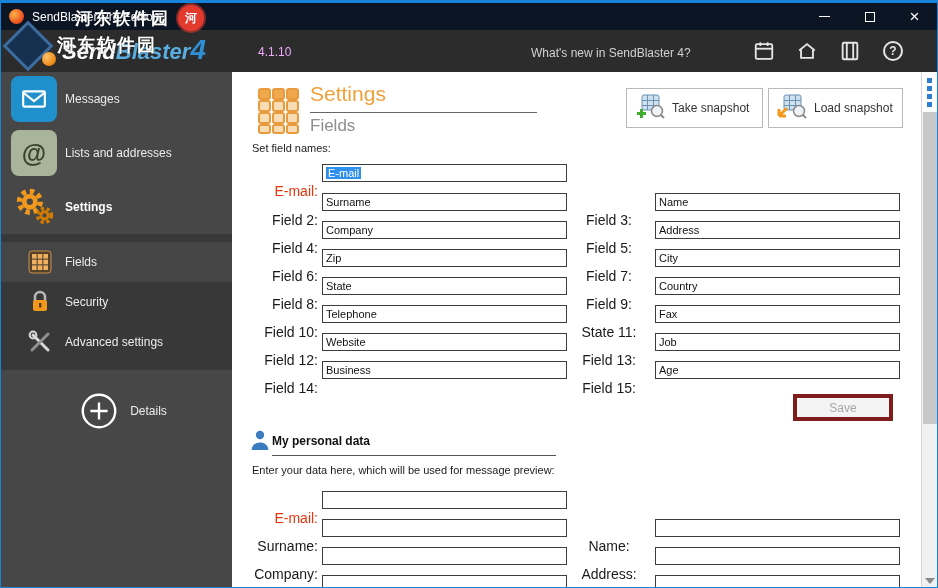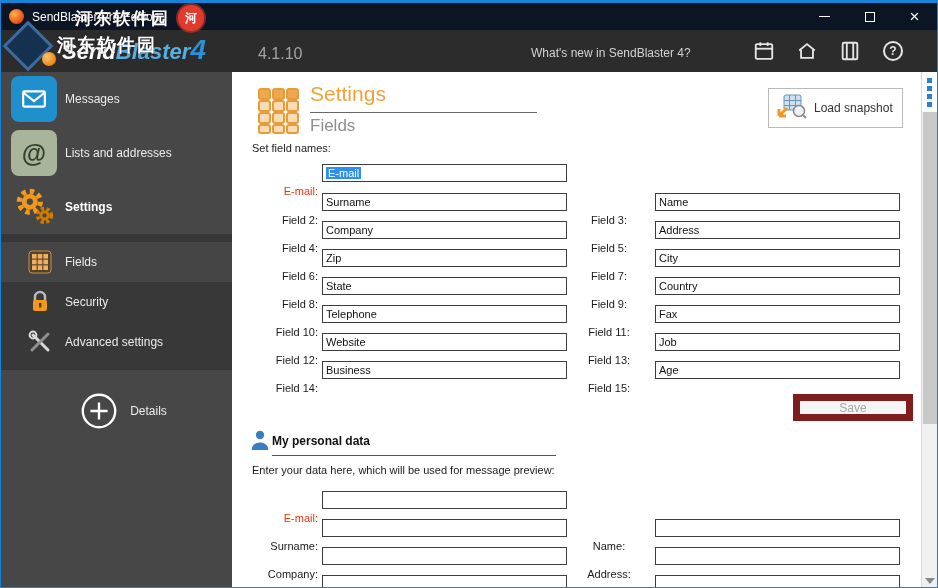--- a/index.html
+++ b/index.html
@@ -18,21 +18,21 @@
     background: radial-gradient(circle at 35% 35%, #ffb347, #e84a1c 70%); }
   .tb-title { color:#fff; font-size:12px; margin-left:8px; }
   .tb-controls { position:absolute; right:0; top:0; height:27px; display:flex; }
   .tb-btn { width:45px; height:27px; display:flex; align-items:center; justify-content:center; cursor:pointer; }
   .min-glyph { width:11px; height:1px; background:#fff; display:block; }
   .max-glyph { width:10px; height:10px; border:1px solid #fff; display:block; }
   .close-glyph::before { content:"×"; color:#fff; font-size:17px; line-height:1; }
 
   
   .header { position:absolute; left:1px; top:30px; width:936px; height:42px; background:#2c2c2c; }
-  .version { position:absolute; left:257px; top:15px; font-size:16px; color:#a3a3a3; }
+  .version { position:absolute; left:257px; top:15px; font-size:12px; color:#f0abfc; }
   .whats-new { position:absolute; left:530px; top:16px; font-size:12px; color:#d2d2d2; cursor:pointer; }
   .header-icons { position:absolute; left:752px; top:10px; display:flex; gap:21px; }
   .hicon { width:22px; height:22px; cursor:pointer; display:flex; align-items:center; justify-content:center; }
   .help-circle { width:20px; height:20px; border:2px solid #e6e6e6; border-radius:50%; display:flex; align-items:center; justify-content:center; }
   .help-circle::before { content:"?"; color:#e6e6e6; font-size:12px; font-weight:bold; }
 
   
   .logo { position:absolute; left:0; top:20px; width:250px; height:52px; z-index:40; }
   .logo-diamond { position:absolute; left:10px; top:8px; width:36px; height:36px; transform:rotate(45deg);
     background:#16314f; border:3px solid #3d6b9e; }
@@ -73,32 +73,32 @@
   .ph-section { position:absolute; left:78px; top:10px; font-size:21px; color:#f1a13c; }
   .ph-line { position:absolute; left:78px; top:40px; width:227px; border-top:1px solid #666; }
   .ph-page { position:absolute; left:78px; top:44px; font-size:17px; color:#8e8e8e; }
   .snap-btn { position:absolute; top:16px; height:40px; background:#fff; border:1px solid #b9b9b9;
     display:flex; align-items:center; gap:7px; padding:0 6px 0 8px; font-size:12px; color:#333; cursor:pointer;
     font-family:inherit; }
   .snap-btn.take { left:394px; width:137px; }
   .snap-btn.load { left:536px; width:135px; }
   .set-names { position:absolute; left:20px; top:70px; font-size:11px; color:#1a1a1a; }
   .frow { display:flex; align-items:center; height:28px; }
-  .flabel { width:90px; padding-right:4px; text-align:right; font-size:11px; color:#1a1a1a; flex:0 0 90px;margin-top:36px; }
+  .flabel { width:90px; padding-right:4px; text-align:right; font-size:14px; color:#1a1a1a; flex:0 0 90px;margin-top:36px; }
   .flabel.fr { width:88px; flex:0 0 88px;text-align:center; }
   .flabel.red { color:#e8350e; }
   .tin { width:245px; height:18px; border:1px solid #3c3c3c; background:#fff; font-size:11px; color:#111;
     padding:0 3px; font-family:inherit; flex:0 0 245px; }
   .email-row { position:absolute; left:0; top:90px; width:672px; display:flex; align-items:center; height:22px; }
   .email-tin { display:flex; align-items:center; }
   .sel { background:#2f8fee; color:#fff; padding:0 2px; font-size:11px; }
   .rows { position:absolute; left:0; top:116px; width:672px; }
   .personal-rows { top:414px; }
-  .save-btn { position:absolute; left:561px; top:322px; width:120px; height:27px; background:#f4f4f4;
-    border:7px solid #7f1d1d; color:#a8a8a8; font-size:12px; cursor:pointer; font-family:inherit; }
+  .save-btn { position:absolute; left:561px; top:322px; width:100px; height:27px; background:#f4f4f4;
+    border:4px solid #7f1d1d; color:#a8a8a8; font-size:12px; cursor:pointer; font-family:inherit; }
   .person-icon { position:absolute; left:18px; top:356px; }
   .personal-title { position:absolute; left:40px; top:362px; font-size:12px; font-weight:bold; color:#111; }
   .personal-line { position:absolute; left:40px; top:383px; width:284px; border-top:1px solid #555; }
   .personal-desc { position:absolute; left:20px; top:392px; font-size:11px; color:#1a1a1a; }
 
   
   .scrollbar { position:absolute; right:1px; top:72px; width:16px; height:515px; background:#f0f0f0; border-left:1px solid #d6d6d6; }
   .sb-gripper { position:absolute; top:0; left:0; width:100%; height:40px; background:#fff;
     display:flex; flex-direction:column; align-items:center; justify-content:center; gap:3px; cursor:pointer; }
   .sb-gripper i { width:5px; height:5px; background:#2f7fd0; display:block; }
@@ -272,20 +272,32 @@
           <rect x="6" y="40" width="11" height="8" rx="2" fill="#f7dcb4"></rect>
             <rect x="20" y="40" width="11" height="8" rx="2" fill="#f7dcb4"></rect>
             <rect x="34" y="40" width="11" height="8" rx="2" fill="#f7dcb4"></rect>
         </g>
       </svg>
     </div>
     <span class="ph-section">Settings</span>
     <div class="ph-line"></div>
     <span class="ph-page">Fields</span>
 
+    <button class="snap-btn take">
+      <span>
+        <svg width="30" height="28" viewBox="0 0 30 28">
+          <rect x="7" y="2" width="17" height="15" rx="2" fill="#cfe0ee" stroke="#6a93b5"></rect>
+          <path d="M12.5 2v15M18.5 2v15M7 7.5h17M7 12.5h17" stroke="#6a93b5" fill="none"></path>
+          <circle cx="22" cy="18" r="5.5" fill="#eef2f6" stroke="#8a8a8a" stroke-width="1.5"></circle>
+          <line x1="26" y1="22" x2="29" y2="25" stroke="#8a8a8a" stroke-width="2"></line>
+          <path d="M2 20.5h9M6.5 16v9" stroke="#3fae2a" stroke-width="3"></path>
+        </svg>
+      </span>
+      <span>Take snapshot</span>
+    </button>
     <button class="snap-btn load">
       <span>
         <svg width="30" height="28" viewBox="0 0 30 28">
           <rect x="7" y="2" width="17" height="15" rx="2" fill="#cfe0ee" stroke="#6a93b5"></rect>
           <path d="M12.5 2v15M18.5 2v15M7 7.5h17M7 12.5h17" stroke="#6a93b5" fill="none"></path>
           <circle cx="22" cy="18" r="5.5" fill="#eef2f6" stroke="#8a8a8a" stroke-width="1.5"></circle>
           <line x1="26" y1="22" x2="29" y2="25" stroke="#8a8a8a" stroke-width="2"></line>
           <path d="M2 23l8-8M2 23h7M2 23v-7" stroke="#f2991d" stroke-width="3" fill="none"></path>
         </svg>
       </span>
@@ -322,21 +334,21 @@
   </div>
         <div class="frow">
     <span class="flabel">Field 8:</span>
     <input class="tin" value="State" style="">
     <span class="flabel fr">Field 9:</span>
     <input class="tin" value="Country" style="">
   </div>
         <div class="frow">
     <span class="flabel">Field 10:</span>
     <input class="tin" value="Telephone" style="">
-    <span class="flabel fr">Field 11:</span>
+    <span class="flabel fr">State 11:</span>
     <input class="tin" value="Fax" style="">
   </div>
         <div class="frow">
     <span class="flabel">Field 12:</span>
     <input class="tin" value="Website" style="">
     <span class="flabel fr">Field 13:</span>
     <input class="tin" value="Job" style="">
   </div>
         <div class="frow">
     <span class="flabel">Field 14:</span>

